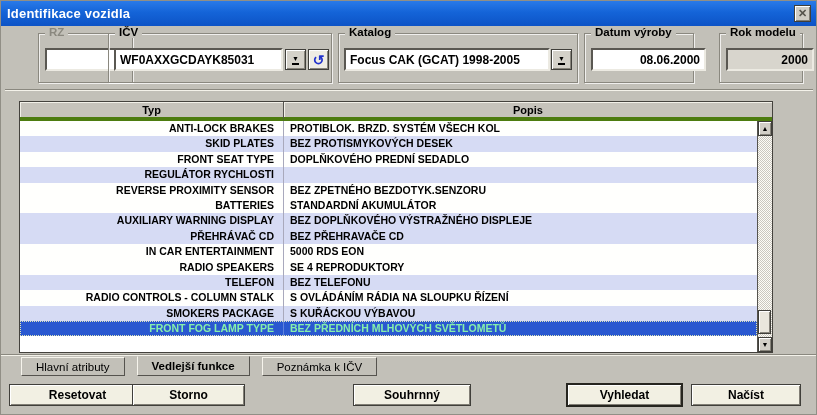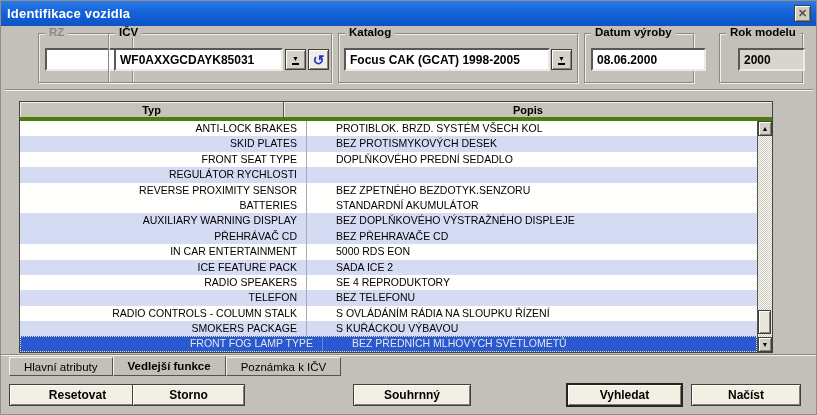--- a/index.html
+++ b/index.html
@@ -31,21 +31,21 @@
   .glabel{
     position:absolute;top:-8px;left:6px;background:#c2c0b8;padding:0 4px;
     font-size:11.5px;font-weight:bold;color:#000;white-space:nowrap;
   }
   .glabel.disabled{color:#8a887f;}
   .field{
     position:absolute;height:23px;background:#fff;
     border:2px solid;border-color:#5a5852 #eceae2 #eceae2 #5a5852;
     font-size:12px;font-weight:bold;color:#000;padding:0 4px;outline:none;
   }
-  .field.center{text-align:left;}
+  .field.center{text-align:right;}
   .field.readonly{background:#d8d5cd;}
   .g-rz{left:8px;width:95px;margin-left:29px;}
   .g-icv{left:107px;width:224px;}
   .g-kat{left:337px;width:240px;}
   .g-datum{left:583px;width:110px;}
   .g-rok{left:718px;width:84px;}
   .smallbtn{
     position:absolute;top:15px;width:21px;height:21px;padding:0;
     background:#d4d1c9;border:1px solid #403f3a;
     box-shadow:inset 1px 1px 0 #fff,inset -1px -1px 0 #87847b;
@@ -69,22 +69,22 @@
     background:#c6c3bb;font-size:11px;font-weight:bold;text-align:center;
     line-height:17px;border-right:1px solid #55534e;border-bottom:4px solid #4d7c0f;
     box-shadow:inset 1px 1px 0 #f2f0e8;
   }
   .th.typ{width:264px;flex:0 0 264px;}
   .th.popis{flex:1;border-right:none;}
   .tmain{display:flex;flex:1;min-height:0;}
   .tbody{flex:1;display:flex;flex-direction:column;}
   .trow{display:flex;height:15.4px;flex:0 0 15.4px;background:#fffffd;cursor:default;}
   .trow.alt{background:#d6dbf4;}
-  .trow.selected{background:#2a58d0;color:#e5e5e5;outline:1px dotted #dfe4b6;outline-offset:-1px;padding-left:16px;}
-  .td{font-size:10.5px;font-weight:normal;line-height:15.4px;white-space:nowrap;overflow:hidden;margin-left:23px;}
+  .trow.selected{background:#2a58d0;color:#86efac;outline:1px dotted #dfe4b6;outline-offset:-1px;}
+  .td{font-size:10.5px;font-weight:bold;line-height:15.4px;white-space:nowrap;overflow:hidden;}
   .td.typ{width:264px;flex:0 0 264px;text-align:right;padding-right:9px;border-right:1px solid #a9a9bc;}
   .trow.selected .td.typ{border-right-color:#5f83de;}
   .td.popis{flex:1;text-align:left;padding-left:6px;}
   
   .vscroll{flex:0 0 15px;width:15px;display:flex;flex-direction:column;border-left:1px solid #55534e;}
   .sbtn{
     flex:0 0 15px;height:15px;background:#d2cfc7;border:1px solid #403f3a;
     box-shadow:inset 1px 1px 0 #fff,inset -1px -1px 0 #87847b;
     display:flex;align-items:center;justify-content:center;
     font-size:7px;color:#000;line-height:1;
@@ -99,20 +99,21 @@
     position:absolute;left:0;bottom:3px;width:13px;height:24px;background:#e9e6dc;
     border:1px solid #403f3a;box-shadow:inset 1px 1px 0 #fff,inset -1px -1px 0 #87847b;
   }
   
   .tabs{position:absolute;left:8px;top:356px;height:20px;display:flex;}
   .tab{
     height:19px;padding:0 14px;font-size:11.5px;color:#000;
     border:1px solid;border-color:#f6f4ec #55534e #55534e #f6f4ec;
     display:flex;align-items:center;justify-content:center;background:#c2c0b8;cursor:default;
     white-space:nowrap;
+    margin-left:12px;
   }
   .tab.active{font-weight:bold;border-top-color:#c2c0b8;height:20px;margin-top:-1px;}
   
   .btn{
     position:absolute;top:383px;height:22px;background:#f2f0e3;
     border:1px solid #403f3a;box-shadow:inset 1px 1px 0 #fff,inset -1px -1px 0 #817e75;
     font-size:12px;font-weight:bold;color:#000;text-align:center;padding:0;cursor:default;
   }
   .btn.default{border:2px solid #26251f;top:382px;height:24px;}
   .b-reset{left:8px;width:137px;}
@@ -157,21 +158,21 @@
     </button>
   </div>
 
   <div class="group g-datum">
     <span class="glabel">Datum výroby</span>
     <input class="field center" style="left: 6px; top: 14px; width: 115px;" value="08.06.2000">
   </div>
 
   <div class="group g-rok">
     <span class="glabel">Rok modelu</span>
-    <input class="field center readonly" style="left: 18px; top: 14px; width: 67px;" readonly="" value="2000">
+    <input class="field center readonly" style="left: 6px; top: 14px; width: 88px;" readonly="" value="2000">
   </div>
 
   <div class="hsep sep-top"></div>
 
   <div class="tablepanel">
     <div class="thead">
       <div class="th typ">Typ</div>
       <div class="th popis">Popis</div>
     </div>
     <div class="tmain">
@@ -203,24 +204,20 @@
             <div class="td typ">AUXILIARY WARNING DISPLAY</div>
             <div class="td popis">BEZ DOPLŇKOVÉHO VÝSTRAŽNÉHO DISPLEJE</div>
           </div>
           <div class="trow alt">
             <div class="td typ">PŘEHRÁVAČ CD</div>
             <div class="td popis">BEZ PŘEHRAVAČE CD</div>
           </div>
           <div class="trow">
             <div class="td typ">IN CAR ENTERTAINMENT</div>
             <div class="td popis">5000 RDS EON</div>
-          </div>
-          <div class="trow alt">
-            <div class="td typ">ICE FEATURE PACK</div>
-            <div class="td popis">SADA ICE 2</div>
           </div>
           <div class="trow">
             <div class="td typ">RADIO SPEAKERS</div>
             <div class="td popis">SE 4 REPRODUKTORY</div>
           </div>
           <div class="trow alt">
             <div class="td typ">TELEFON</div>
             <div class="td popis">BEZ TELEFONU</div>
           </div>
           <div class="trow">

